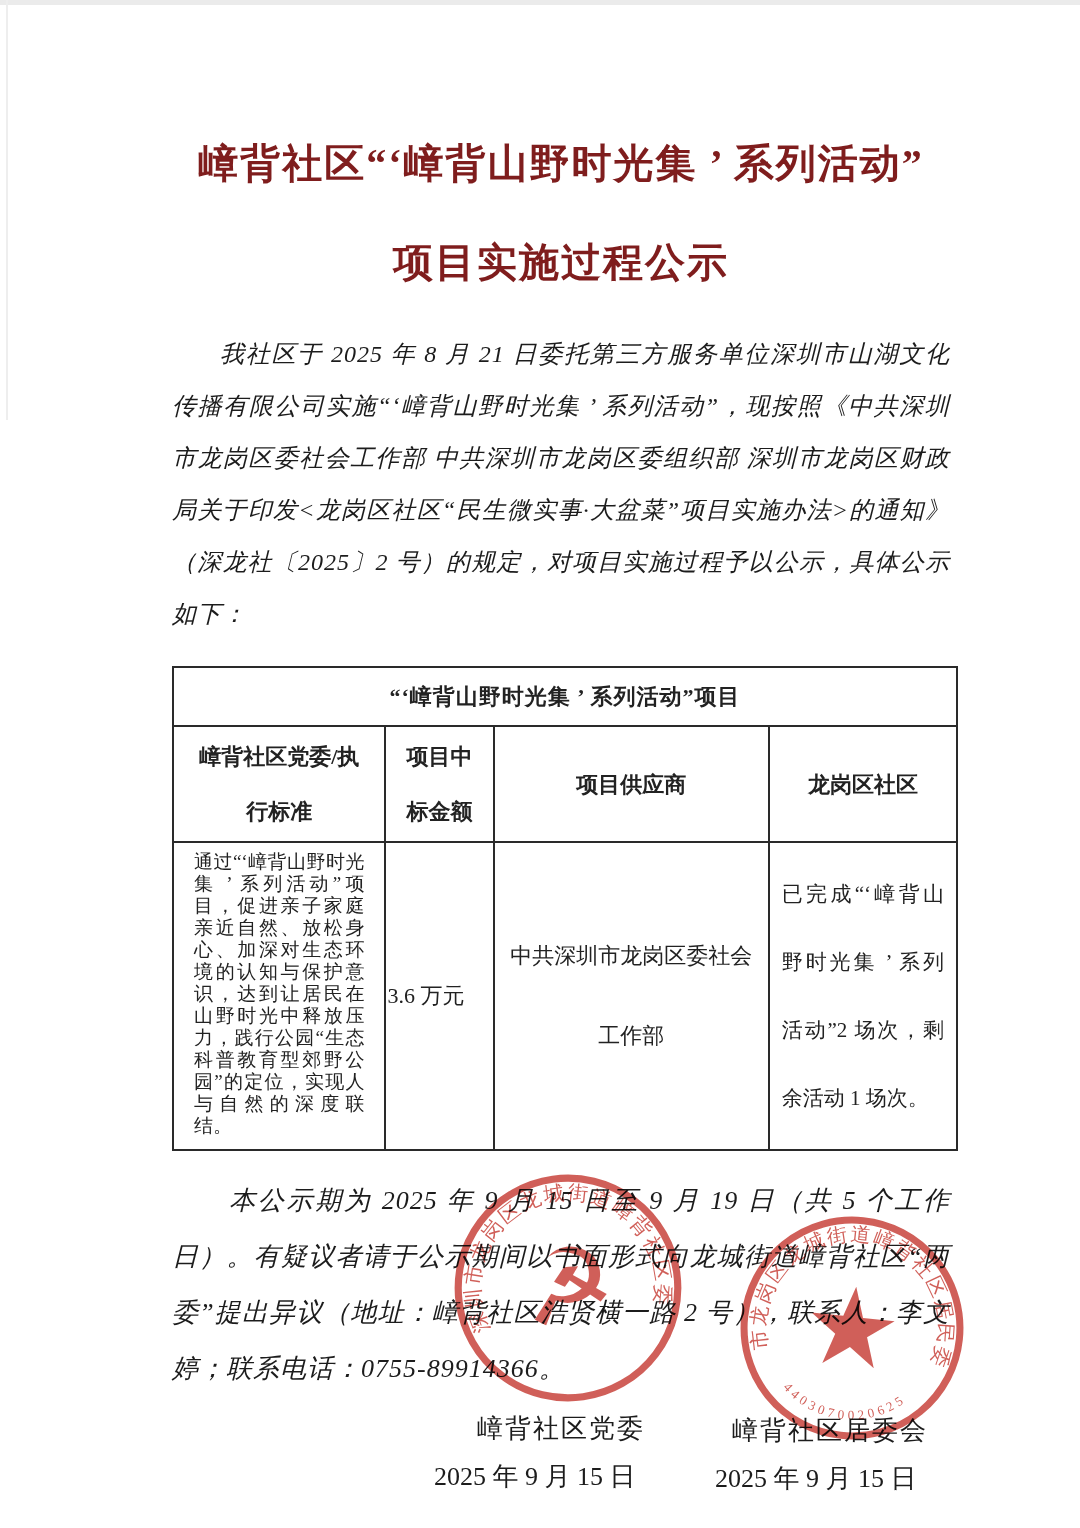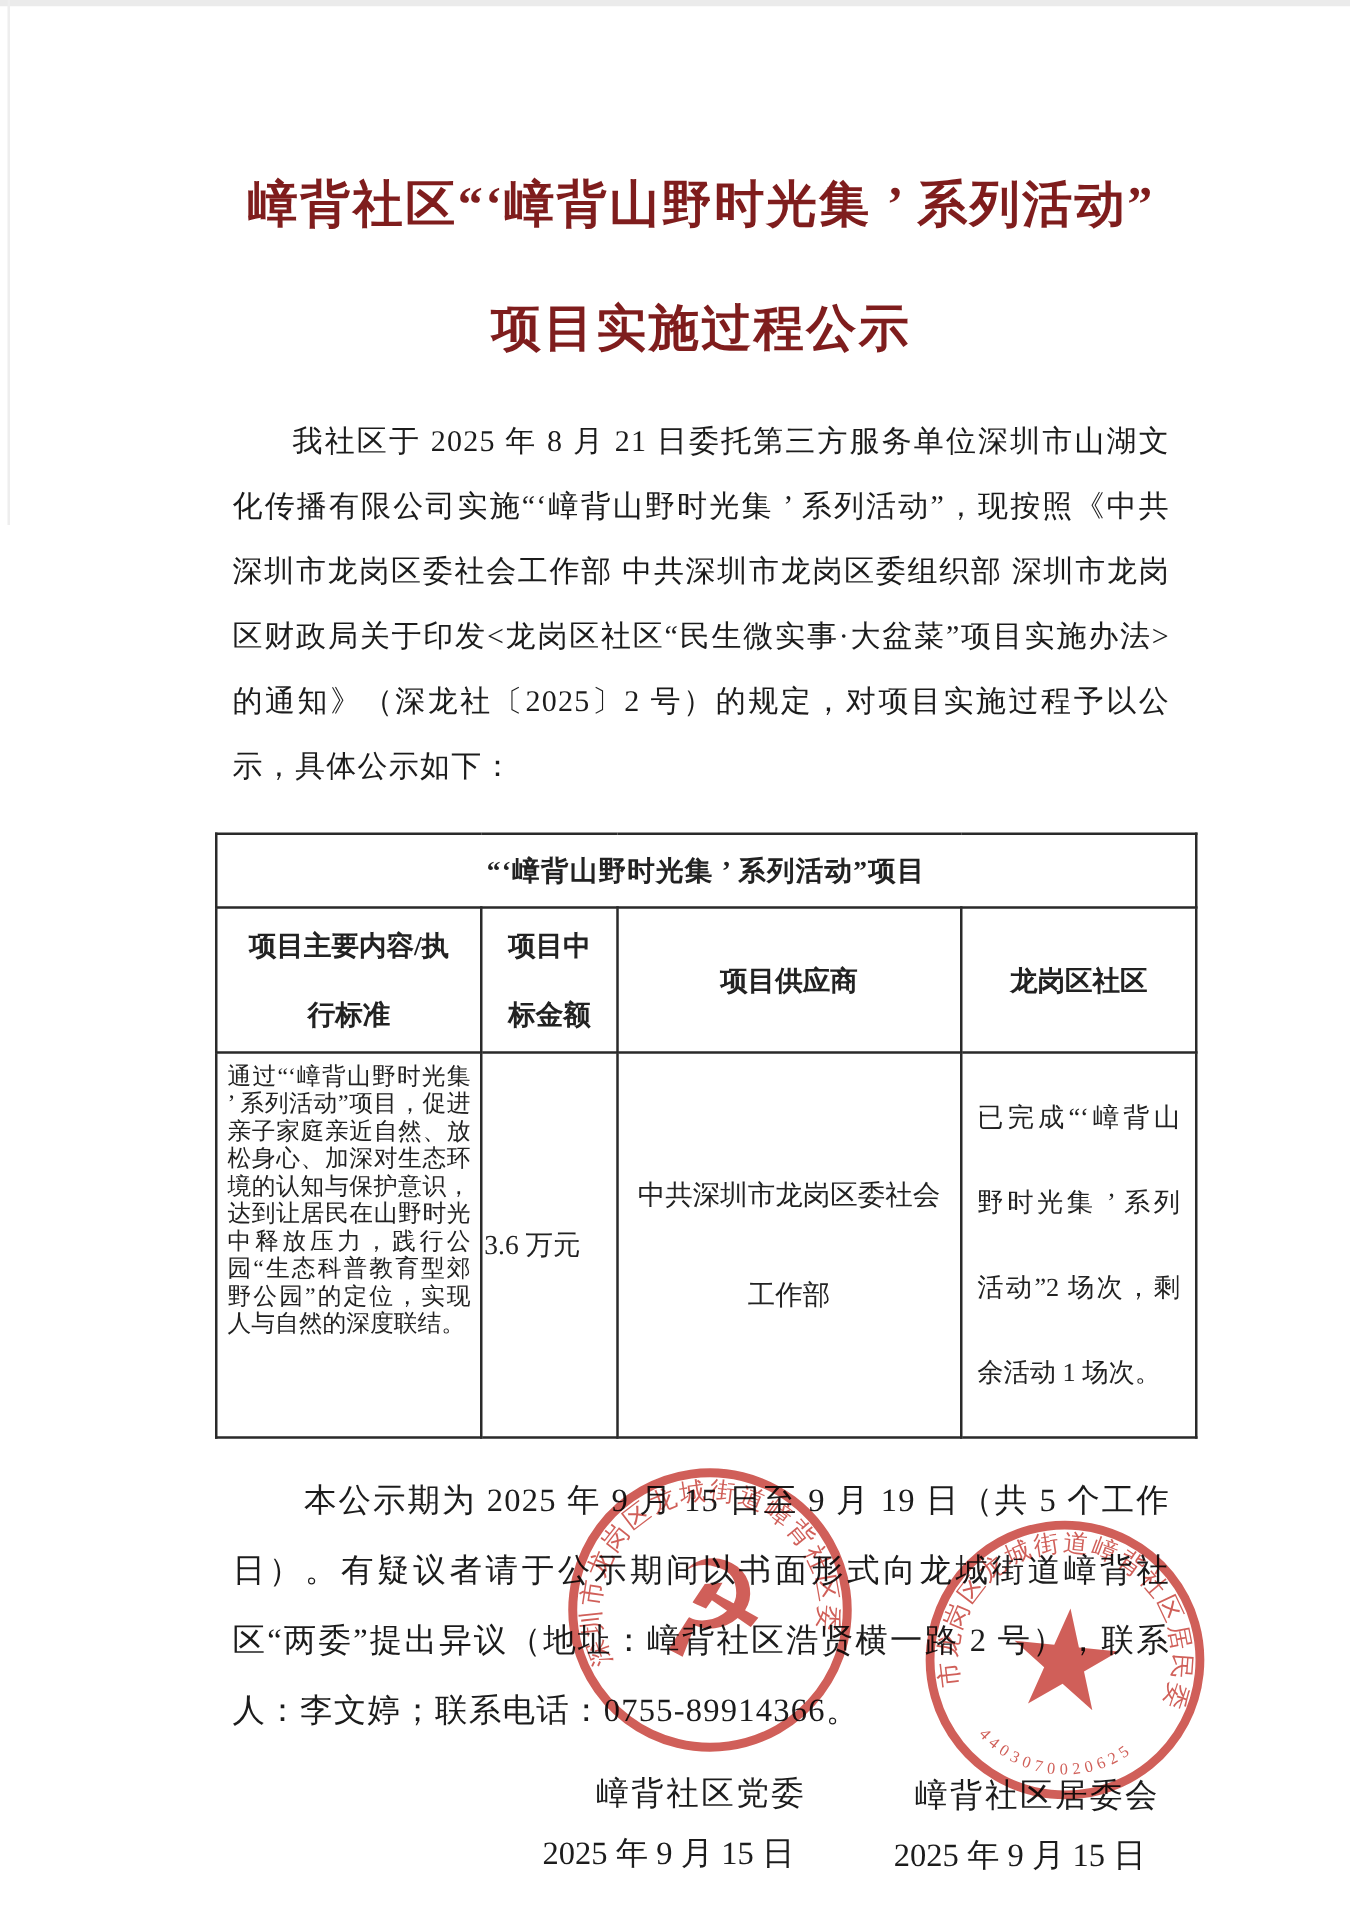--- a/index.html
+++ b/index.html
@@ -9,35 +9,35 @@
   }
   .scan-strip { position:absolute; top:0; left:0; width:1080px; height:5px; background:#ebebeb; }
   .scan-line  { position:absolute; top:0; left:6px; width:2px; height:420px; background:#eeeeee; }
 
   .content { position:absolute; left:172px; top:0; width:778px; }
 
   .title { text-align:center; font-weight:bold; font-size:40px; letter-spacing:2px; color:#7f1d1d; }
   .title1 { margin-top:136px; }
   .title2 { margin-top:44px; }
 
-  .para { font-size:24px; line-height:52px; text-align:justify; margin:14px; letter-spacing:1px; }
+  .para { font-size:24px; line-height:52px; text-align:justify; margin:0; letter-spacing:1px;font-style:italic; }
   .para1 { margin-top:38px; text-indent:2em; }
   .closing { margin-top:22px; font-size:26px; line-height:56px; text-indent:2.2em; }
 
   table.project {
     width:786px; margin-top:26px; border-collapse:collapse; table-layout:fixed;
   }
   table.project td { border:2px solid #2a2a2a; color:#222; }
   .t-title { height:55px; text-align:center; font-weight:bold; font-size:22px; letter-spacing:1px; }
   tr.head td {
     height:112px; text-align:center; font-weight:bold; font-size:22px;
     line-height:55px; white-space:pre-line; vertical-align:middle;
   }
   .col1 { width:27.1%; } .col2 { width:13.8%; } .col3 { width:35.1%; } .col4 { width:24%; }
-  td.c1 { font-size:19px; line-height:22px; text-align:justify; vertical-align:top; padding:8px 8px;margin-left:28px; }
+  td.c1 { font-size:19px; line-height:22px; text-align:justify; vertical-align:top; padding:8px 20px;margin-left:28px; }
   td.c2 { font-size:22px; vertical-align:middle; }
   td.c3 { font-size:22px; text-align:center; vertical-align:middle; line-height:80px; padding:0 14px; }
   td.c4 { font-size:21px; text-align:justify; vertical-align:middle; line-height:68px; padding:0 12px; }
   tr.body td { height:290px; }
 
   .sig-area { position:relative; height:140px; margin-top:8px; font-size:26px; }
   .sig-name-left  { position:absolute; left:305px; top:6px;  letter-spacing:2px; }
   .sig-name-right { position:absolute; left:560px; top:8px;  letter-spacing:2px; }
   .sig-date-left  { position:absolute; left:262px; top:54px; }
   .sig-date-right { position:absolute; left:543px; top:56px; }
@@ -64,21 +64,21 @@
         <col class="col1">
           <col class="col2">
           <col class="col3">
           <col class="col4">
       </colgroup>
       <tbody>
         <tr>
           <td class="t-title" colspan="4">“‘嶂背山野时光集 ’ 系列活动”项目</td>
         </tr>
         <tr class="head">
-          <td>项目主要内容/执
+          <td>嶂背社区党委/执
 行标准</td>
           <td>项目中
 标金额</td>
           <td>项目供应商</td>
           <td>龙岗区社区</td>
         </tr>
         <tr class="body">
           <td class="c1">通过“‘嶂背山野时光集 ’ 系列活动”项目，促进亲子家庭亲近自然、放松身心、加深对生态环境的认知与保护意识，达到让居民在山野时光中释放压力，践行公园“生态科普教育型郊野公园”的定位，实现人与自然的深度联结。</td>
           <td class="c2">3.6 万元</td>
           <td class="c3">中共深圳市龙岗区委社会工作部</td>

